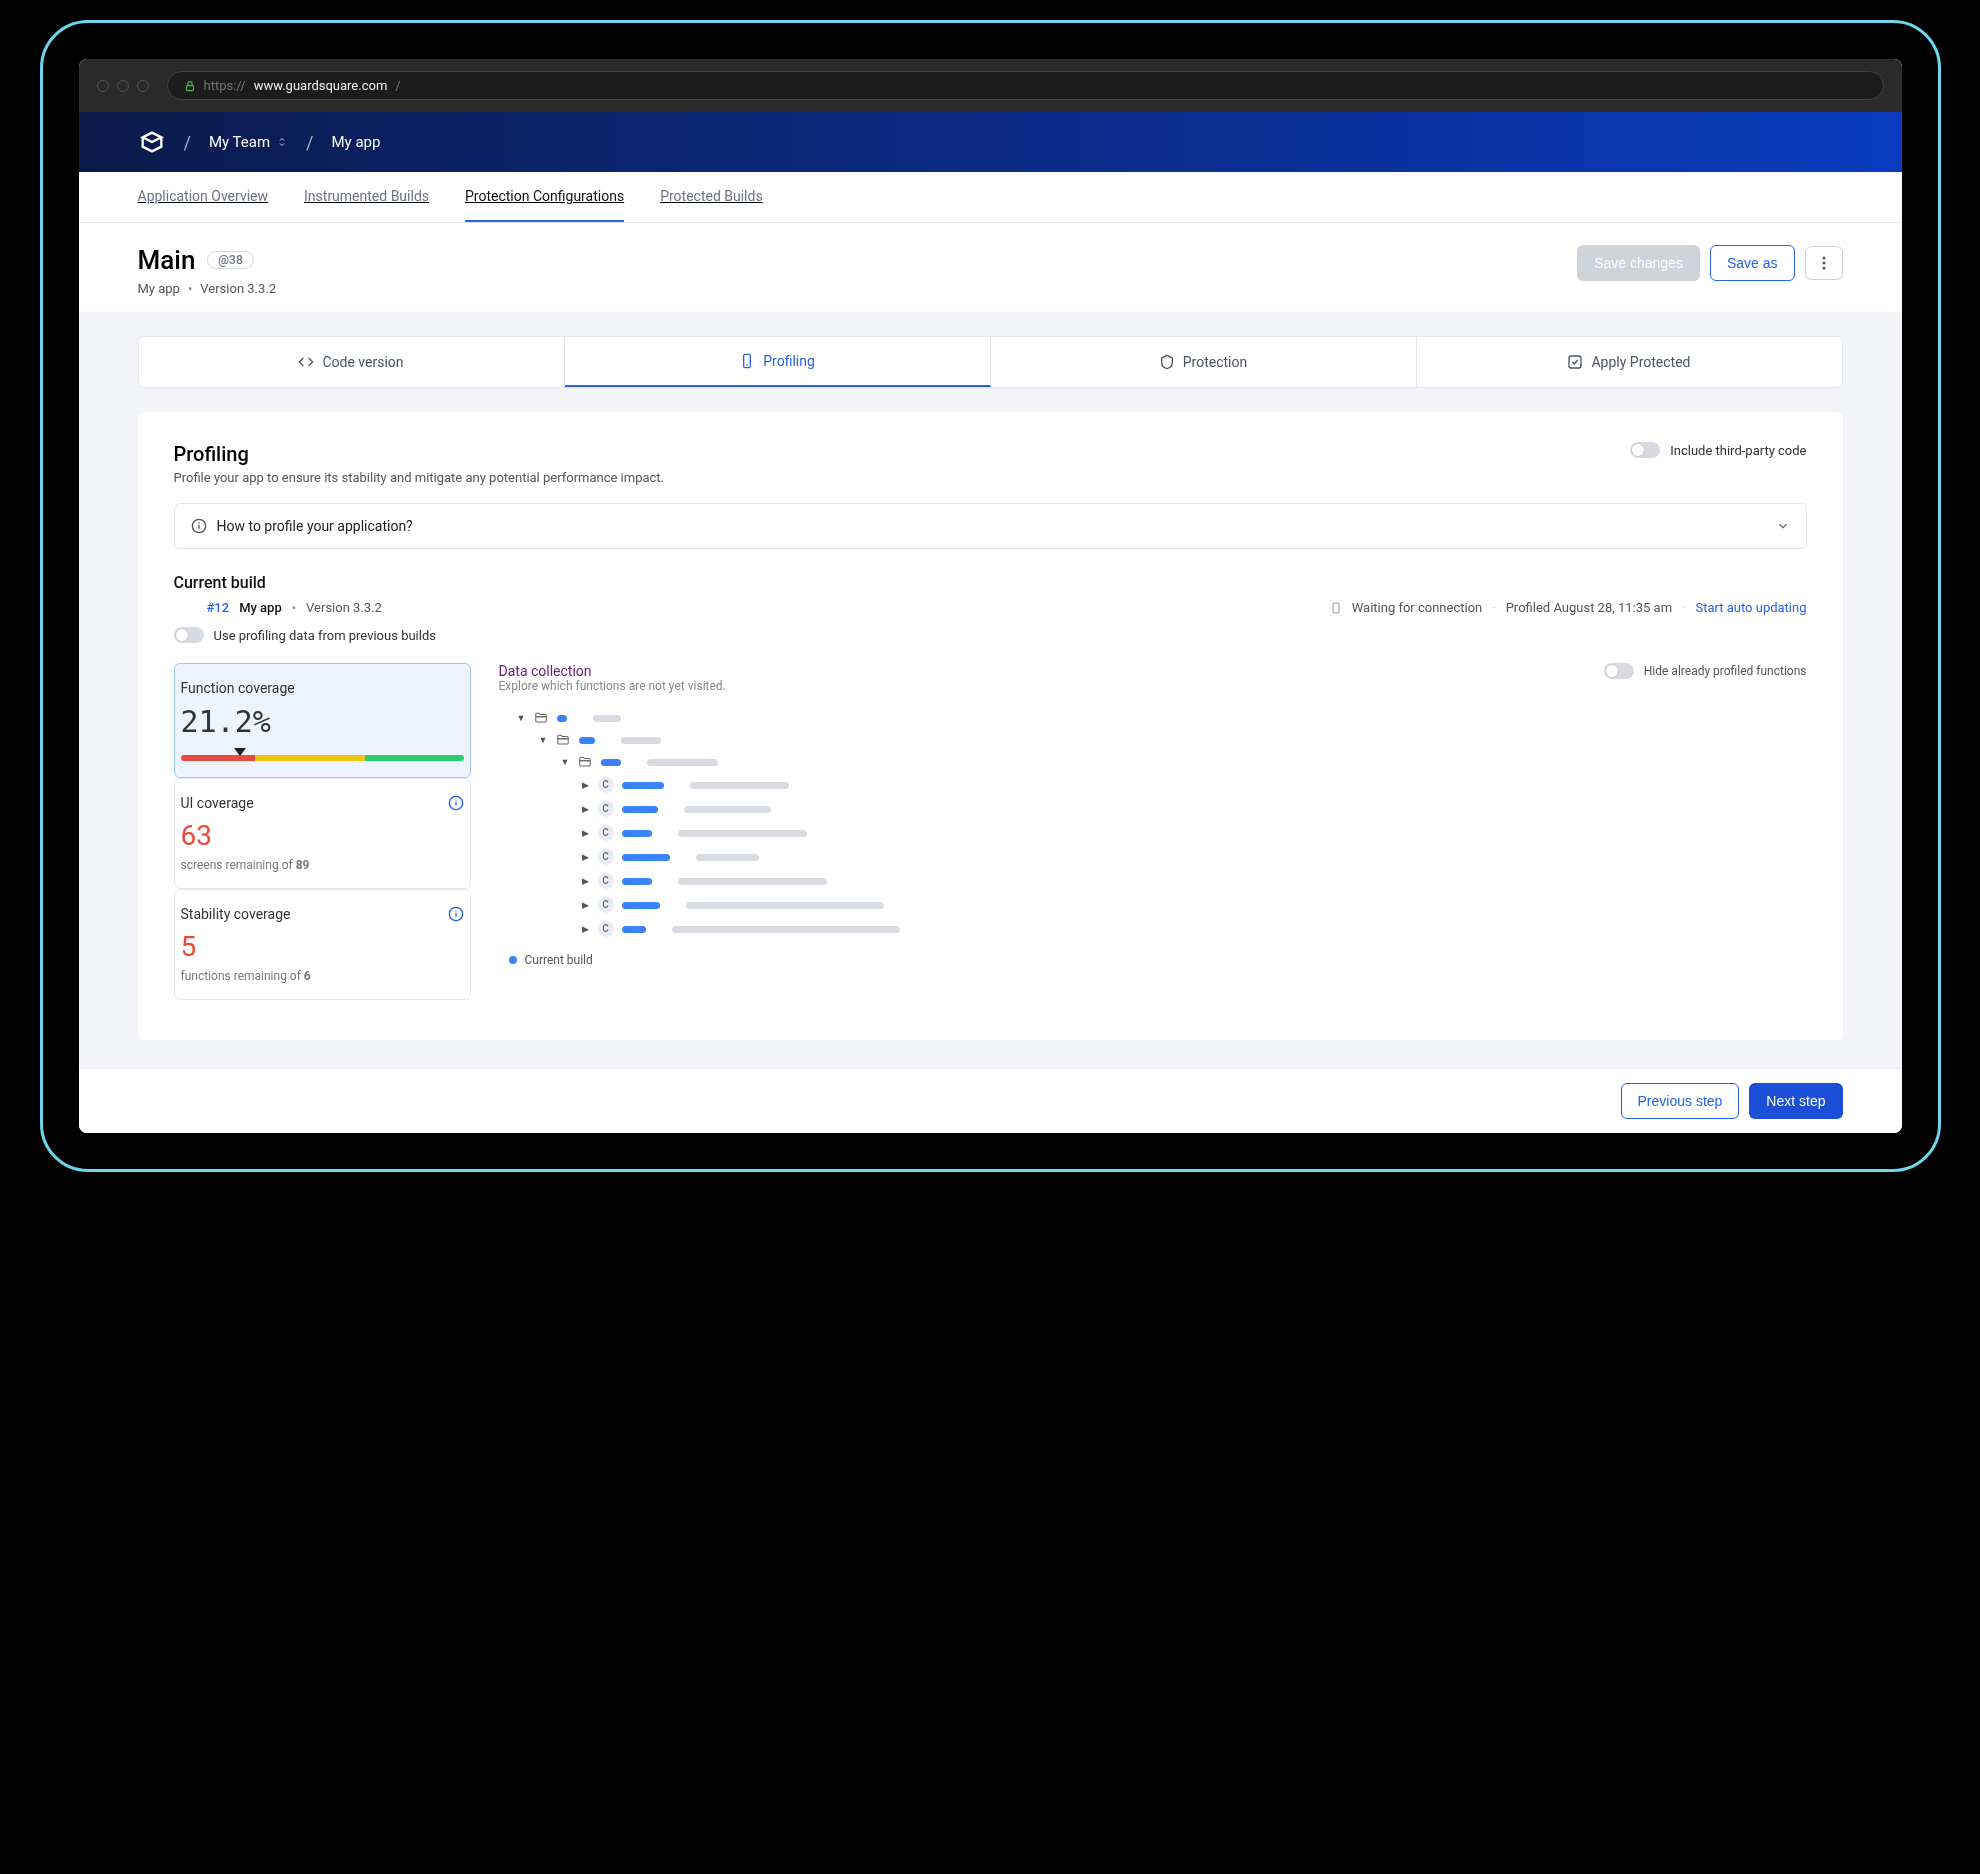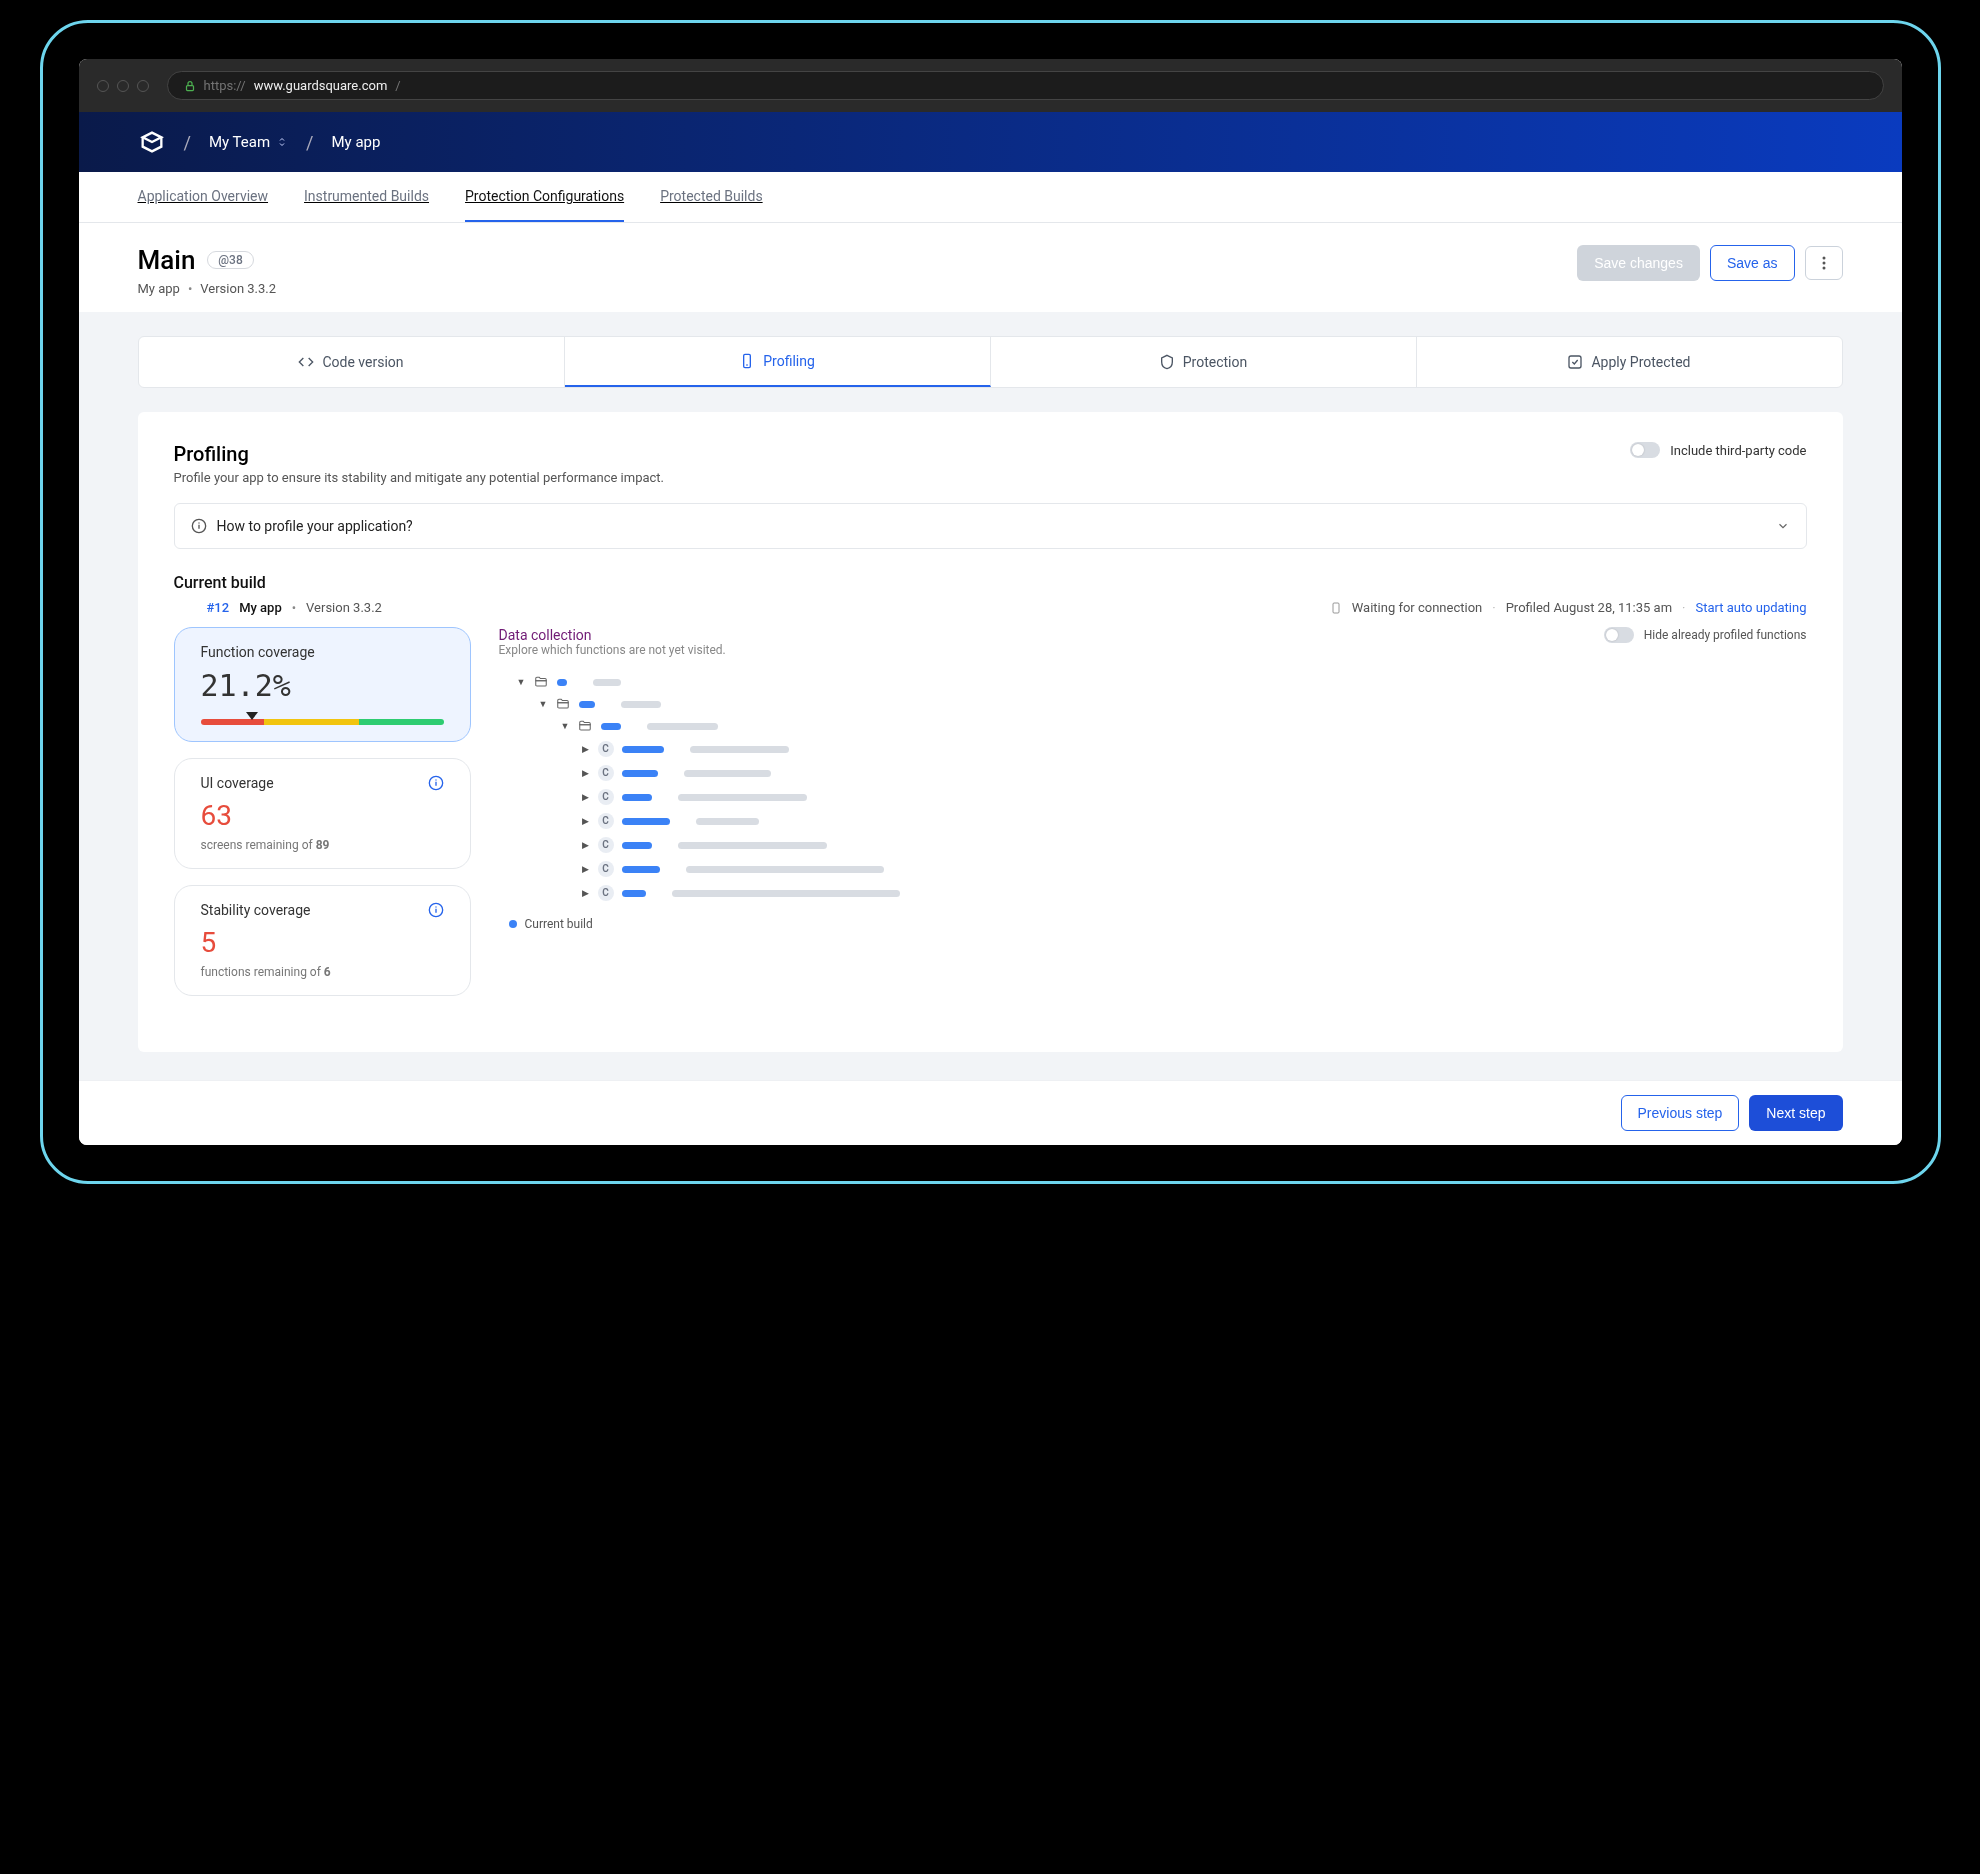--- a/index.html
+++ b/index.html
@@ -210,23 +210,22 @@
   .build-left .bid { color:#2563eb; font-weight:500;}
   .build-right { display:flex; gap:10px; align-items:center; color:#555;}
   .build-right .link { color:#2563eb; cursor:pointer;}
   .toggle-line { display:flex; gap:10px; align-items:center; font-size:13px; color:#333; margin-bottom:20px;}
   
   .cols { display:flex; gap:28px;}
   .col-left { width:297px; }
   .col-right { flex:1; }
   .card {
     border:1px solid #e4e7eb;
-    border-radius:18px;
-    padding:16px 26px;
-    margin-bottom:16px;
+    border-radius:6px;
+    padding:16px 6px;
     background:#fff;
   }
   .card.highlight {
     border-color:#9ec5fe;
     background:#eef4ff;
   }
   .card-title { font-size:14px; color:#333; display:flex; justify-content:space-between; align-items:center; margin-bottom:8px;}
   .big-pct { font-size:30px; font-family: ui-monospace, SFMono-Regular, Menlo, monospace; color:#333;}
   .big-red { font-size:28px; color:#e74c3c; font-weight:400;}
   .sub-grey { font-size:12px; color:#777; margin-top:6px;}
@@ -429,20 +428,24 @@
                 <rect x="6" y="2" width="12" height="20" rx="2"></rect>
               </svg>
             <span>Waiting for connection</span>
             <span style="color:#bbb">·</span>
             <span>Profiled August 28, 11:35 am</span>
             <span style="color:#bbb">·</span>
             <span class="link">Start auto updating</span>
           </div>
         </div>
 
+        <div class="toggle-line">
+          <span class="toggle"></span>
+          <span>Use profiling data from previous builds</span>
+        </div>
 
         <div class="cols">
 
           <div class="col-left">
             <div class="card highlight">
               <div class="card-title">
                 <span>Function coverage</span>
               </div>
               <div class="big-pct">21.2%</div>
               <div class="cov-bar">

